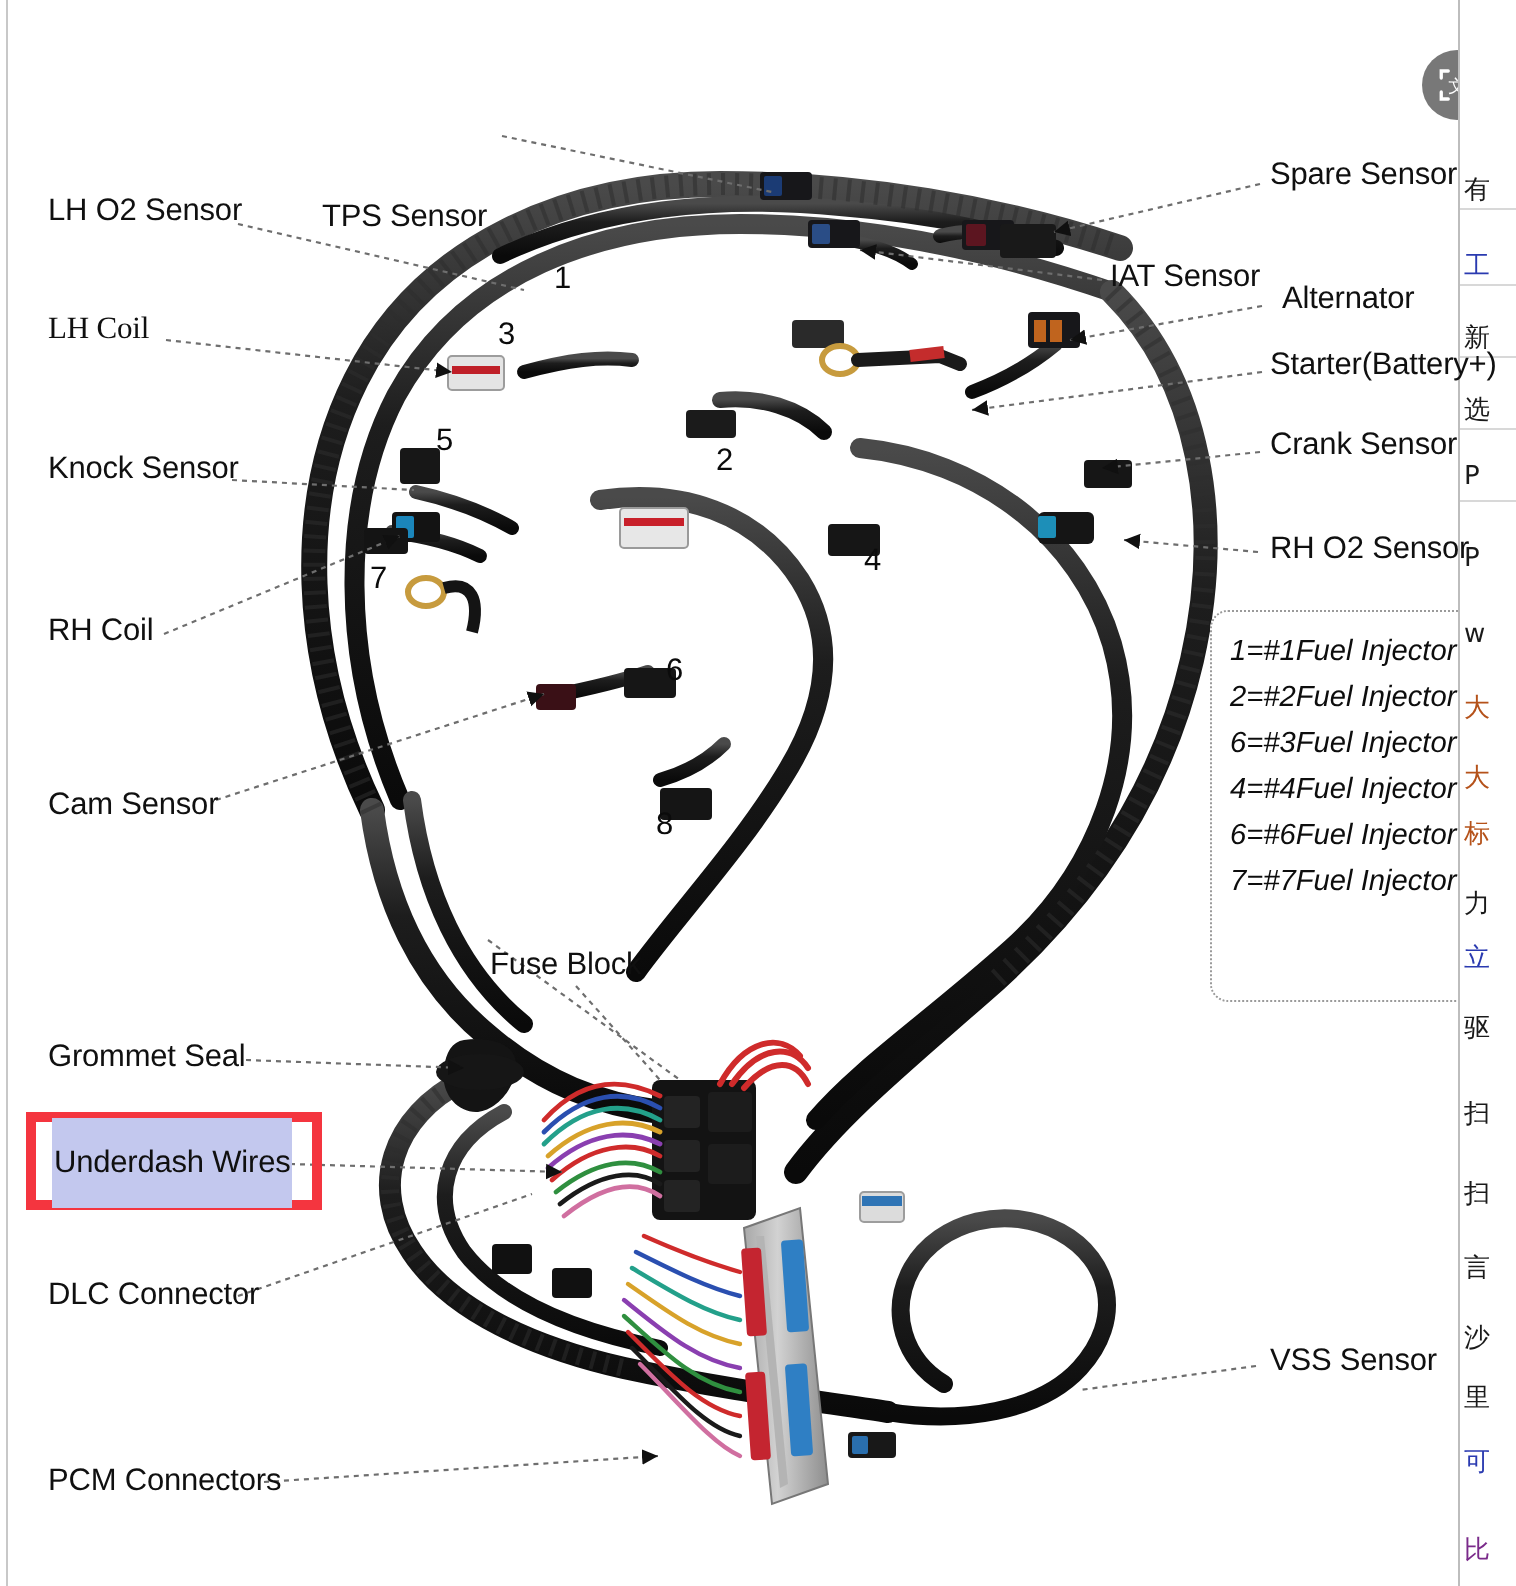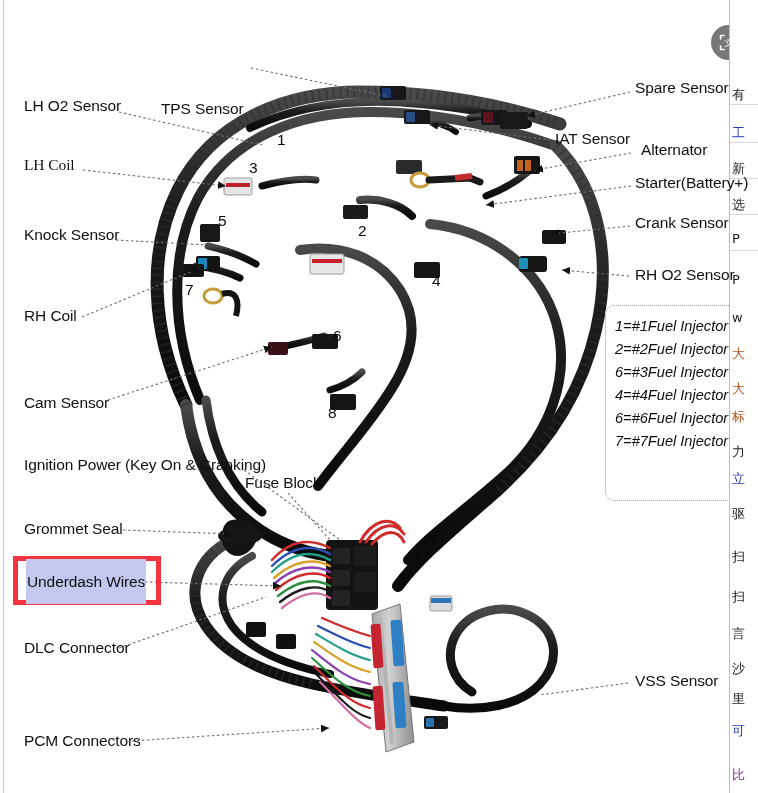--- a/index.html
+++ b/index.html
@@ -392,21 +392,20 @@
       <div class="strip-row link" style="top: 722px;">可</div>
       <div class="strip-row visited" style="top: 766px;">比</div>
     </div>
 
 <div class="label" style="left: 161px; top: 60px; margin-top: 40px;">TPS Sensor</div>
     <div class="label" style="left: 24px; top: 97px;">LH O2 Sensor</div>
     <div class="label" style="left: 24px; top: 156px; font-family: Liberation Serif, serif;">LH Coil</div>
     <div class="label" style="left: 24px; top: 226px;">Knock Sensor</div>
     <div class="label" style="left: 24px; top: 307px;">RH Coil</div>
     <div class="label" style="left: 24px; top: 394px;">Cam Sensor</div>
-    <div class="label" style="left: 24px; top: 456px;">Ignition Power (Key On &amp; Cranking)</div>
     <div class="label" style="left: 24px; top: 520px;">Grommet Seal</div>
     <div class="label hl" style="left: 26px; top: 573px;"><span class="hltext">Underdash Wires</span></div>
     <div class="label" style="left: 24px; top: 639px;">DLC Connector</div>
     <div class="label" style="left: 24px; top: 732px;">PCM Connectors</div>
     <div class="label" style="left: 245px; top: 474px;">Fuse Block</div>
     <div class="label" style="left: 635px; top: 79px;">Spare Sensor</div>
     <div class="label" style="left: 555px; top: 130px;">IAT Sensor</div>
     <div class="label" style="left: 641px; top: 141px; text-align: right;">Alternator</div>
     <div class="label" style="left: 635px; top: 174px;">Starter(Battery+)</div>
     <div class="label" style="left: 635px; top: 214px;">Crank Sensor</div>

